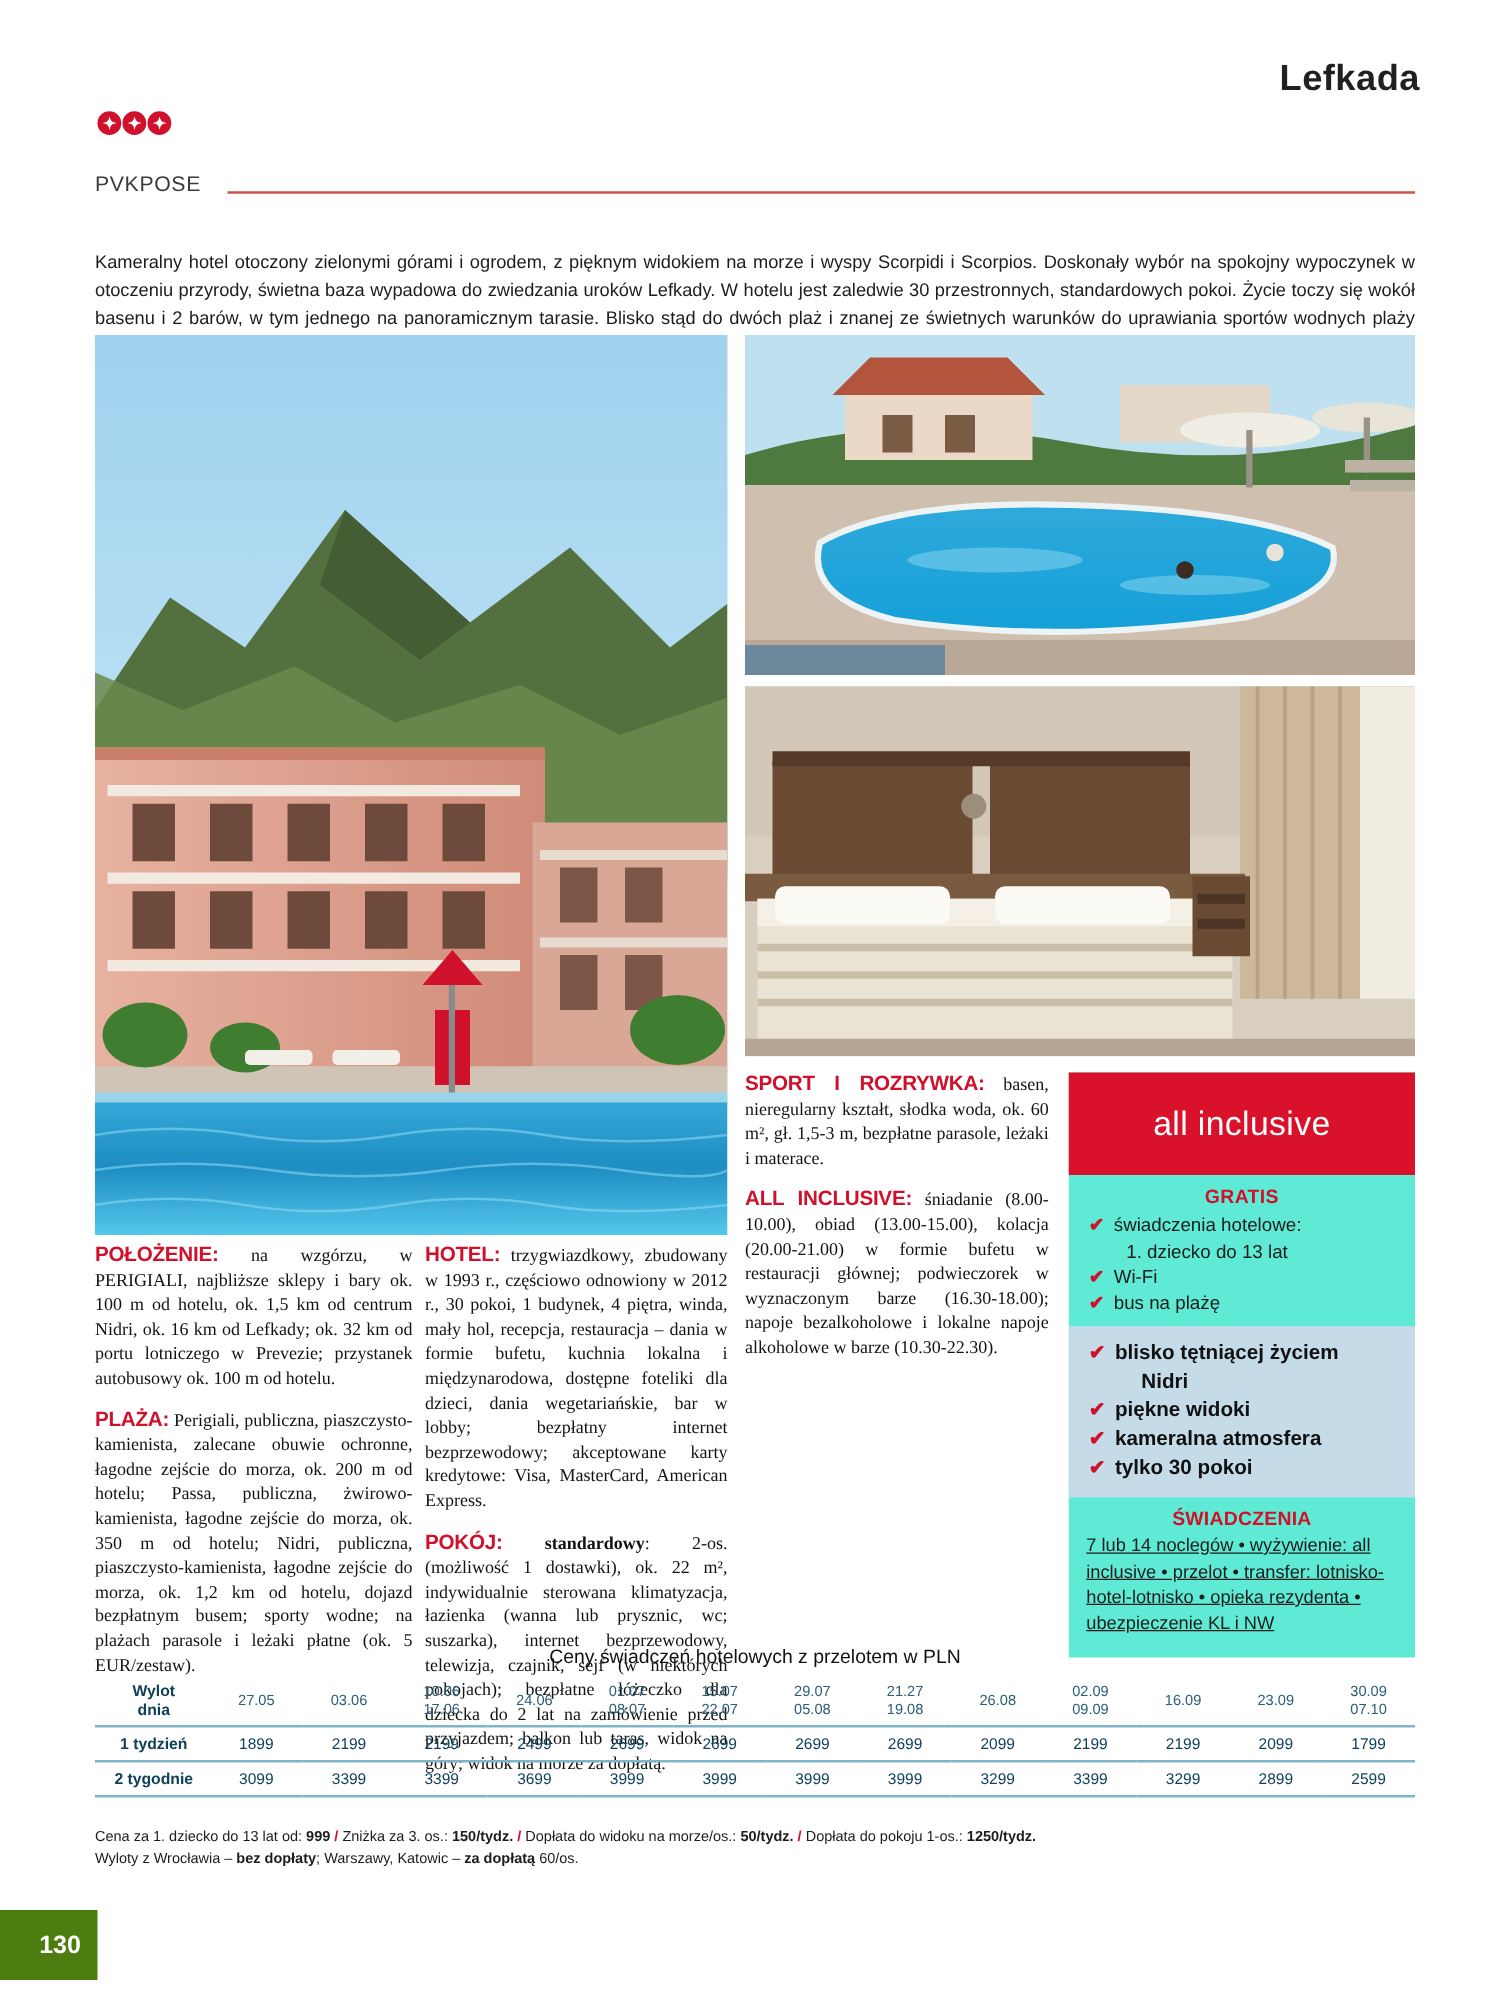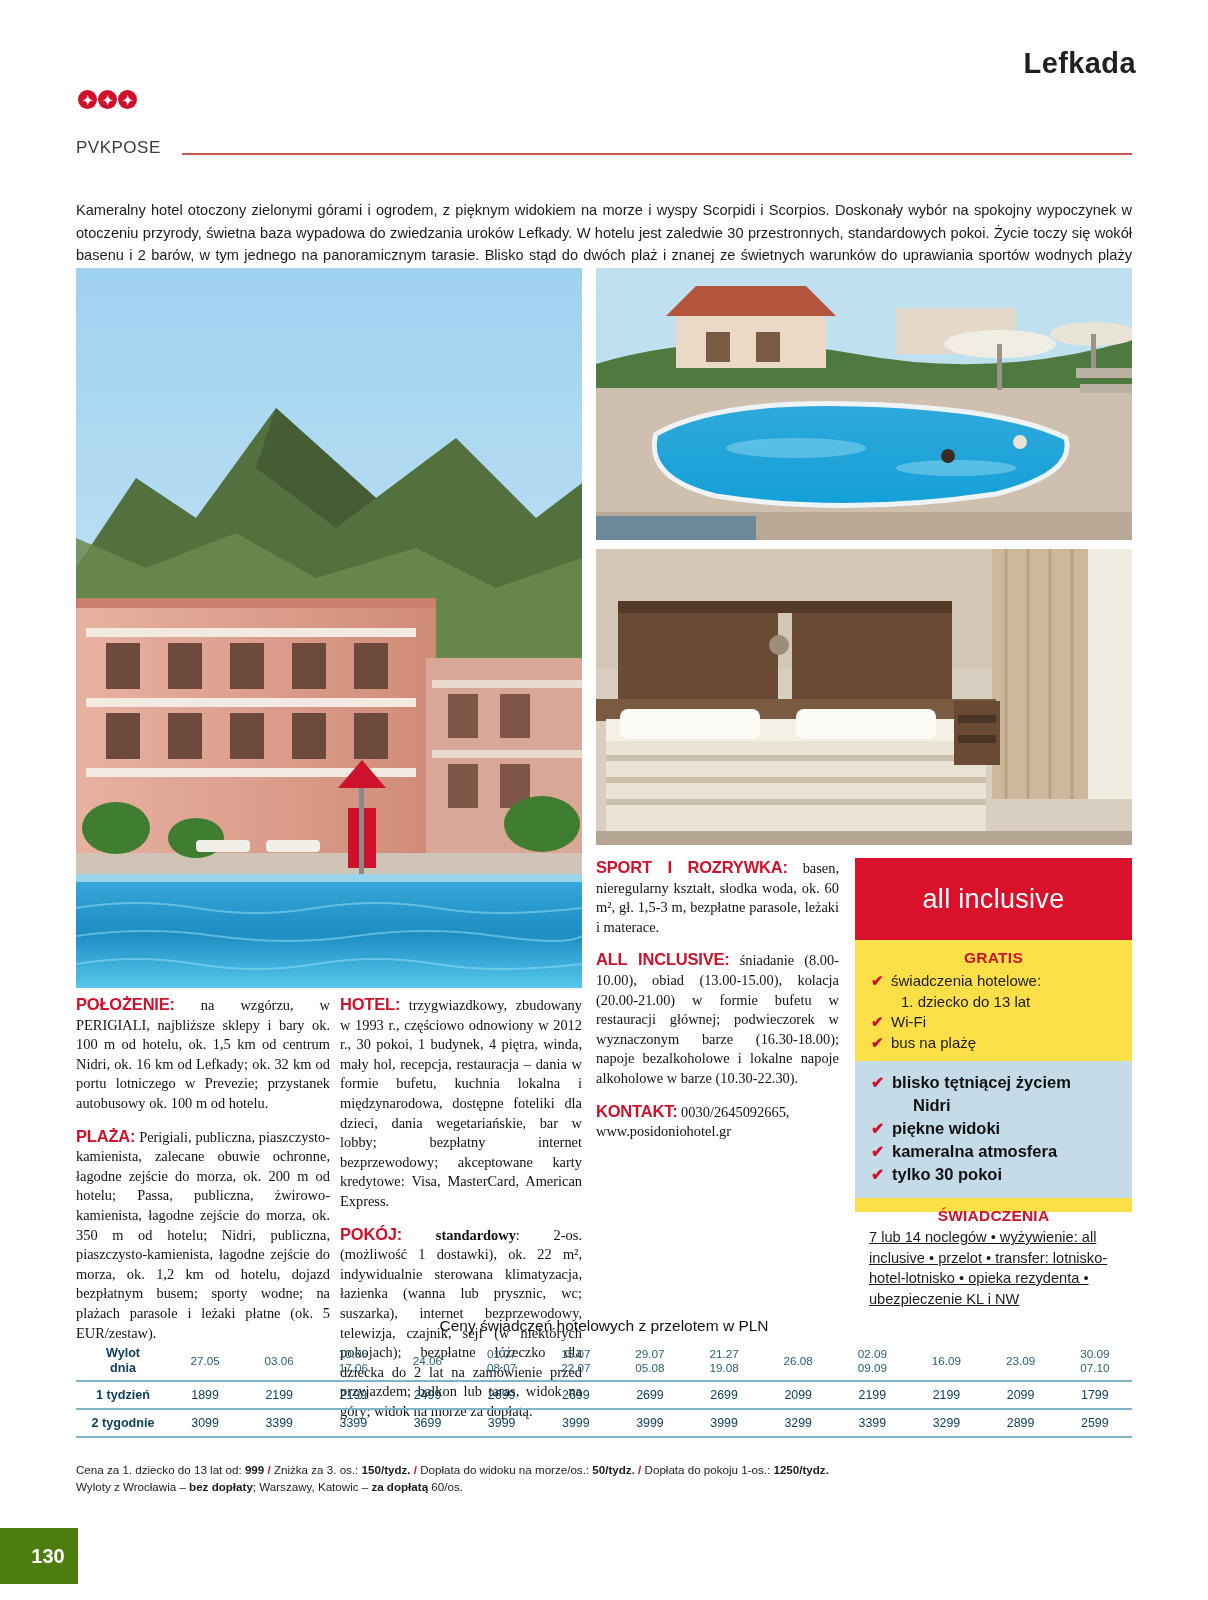--- a/index.html
+++ b/index.html
@@ -71,22 +71,22 @@
   .col p:last-child { margin-bottom: 0; }
   .hdg {
     font-family: Liberation Sans, sans-serif;
     font-weight: 700; color: #d0112b; font-size: 16.5px;
     letter-spacing: -.2px;
   }
   .bld { font-weight: 700; }
 
   
   .ai-box {
-    position: absolute; left: 855px; top: 858px; width: 277px; height: 354px;
-    background: #fde047;
+    position: absolute; left: 855px; top: 858px; width: 277px; height: 468px;
+    background: #5eead4;
   }
   .ai-header {
     height: 82px; background: #d9112b;
     display: flex; align-items: center; justify-content: center;
   }
   .ai-header span {
     color: #ffffff; font-size: 27px; font-weight: 400; letter-spacing: .3px;
   }
   .ai-gratis {
     text-align:center; color: #d0112b; font-weight: 700;
@@ -340,24 +340,20 @@
       <span class="bld">standardowy</span><span>: 2-os. (możliwość 1 dostawki), ok. 22 m², indywidualnie sterowana klimatyzacja, łazienka (wanna lub prysznic, wc; suszarka), internet bezprzewodowy, telewizja, czajnik, sejf (w niektórych pokojach); bezpłatne łóżeczko dla dziecka do 2 lat na zamówienie przed przyjazdem; balkon lub taras, widok na góry; widok na morze za dopłatą.</span>
     </p>
   </div>
 
   <div class="col col-3">
     <p>
       <span class="hdg">SPORT I ROZRYWKA:</span><span> basen, nieregularny kształt, słodka woda, ok. 60 m², gł. 1,5-3 m, bezpłatne parasole, leżaki i materace.</span>
     </p>
     <p>
       <span class="hdg">ALL INCLUSIVE:</span><span> śniadanie (8.00-10.00), obiad (13.00-15.00), kolacja (20.00-21.00) w formie bufetu w restauracji głównej; podwieczorek w wyznaczonym barze (16.30-18.00); napoje bezalkoholowe i lokalne napoje alkoholowe w barze (10.30-22.30).</span>
-    </p>
-    <p>
-      <span class="hdg">KONTAKT:</span><span> 0030/2645092665,</span><br>
-      <span>www.posidoniohotel.gr</span>
     </p>
   </div>
 
   <div class="ai-box">
     <div class="ai-header">
       <span>all inclusive</span>
     </div>
 
     <div class="ai-gratis">GRATIS</div>
     <ul class="ai-list">

